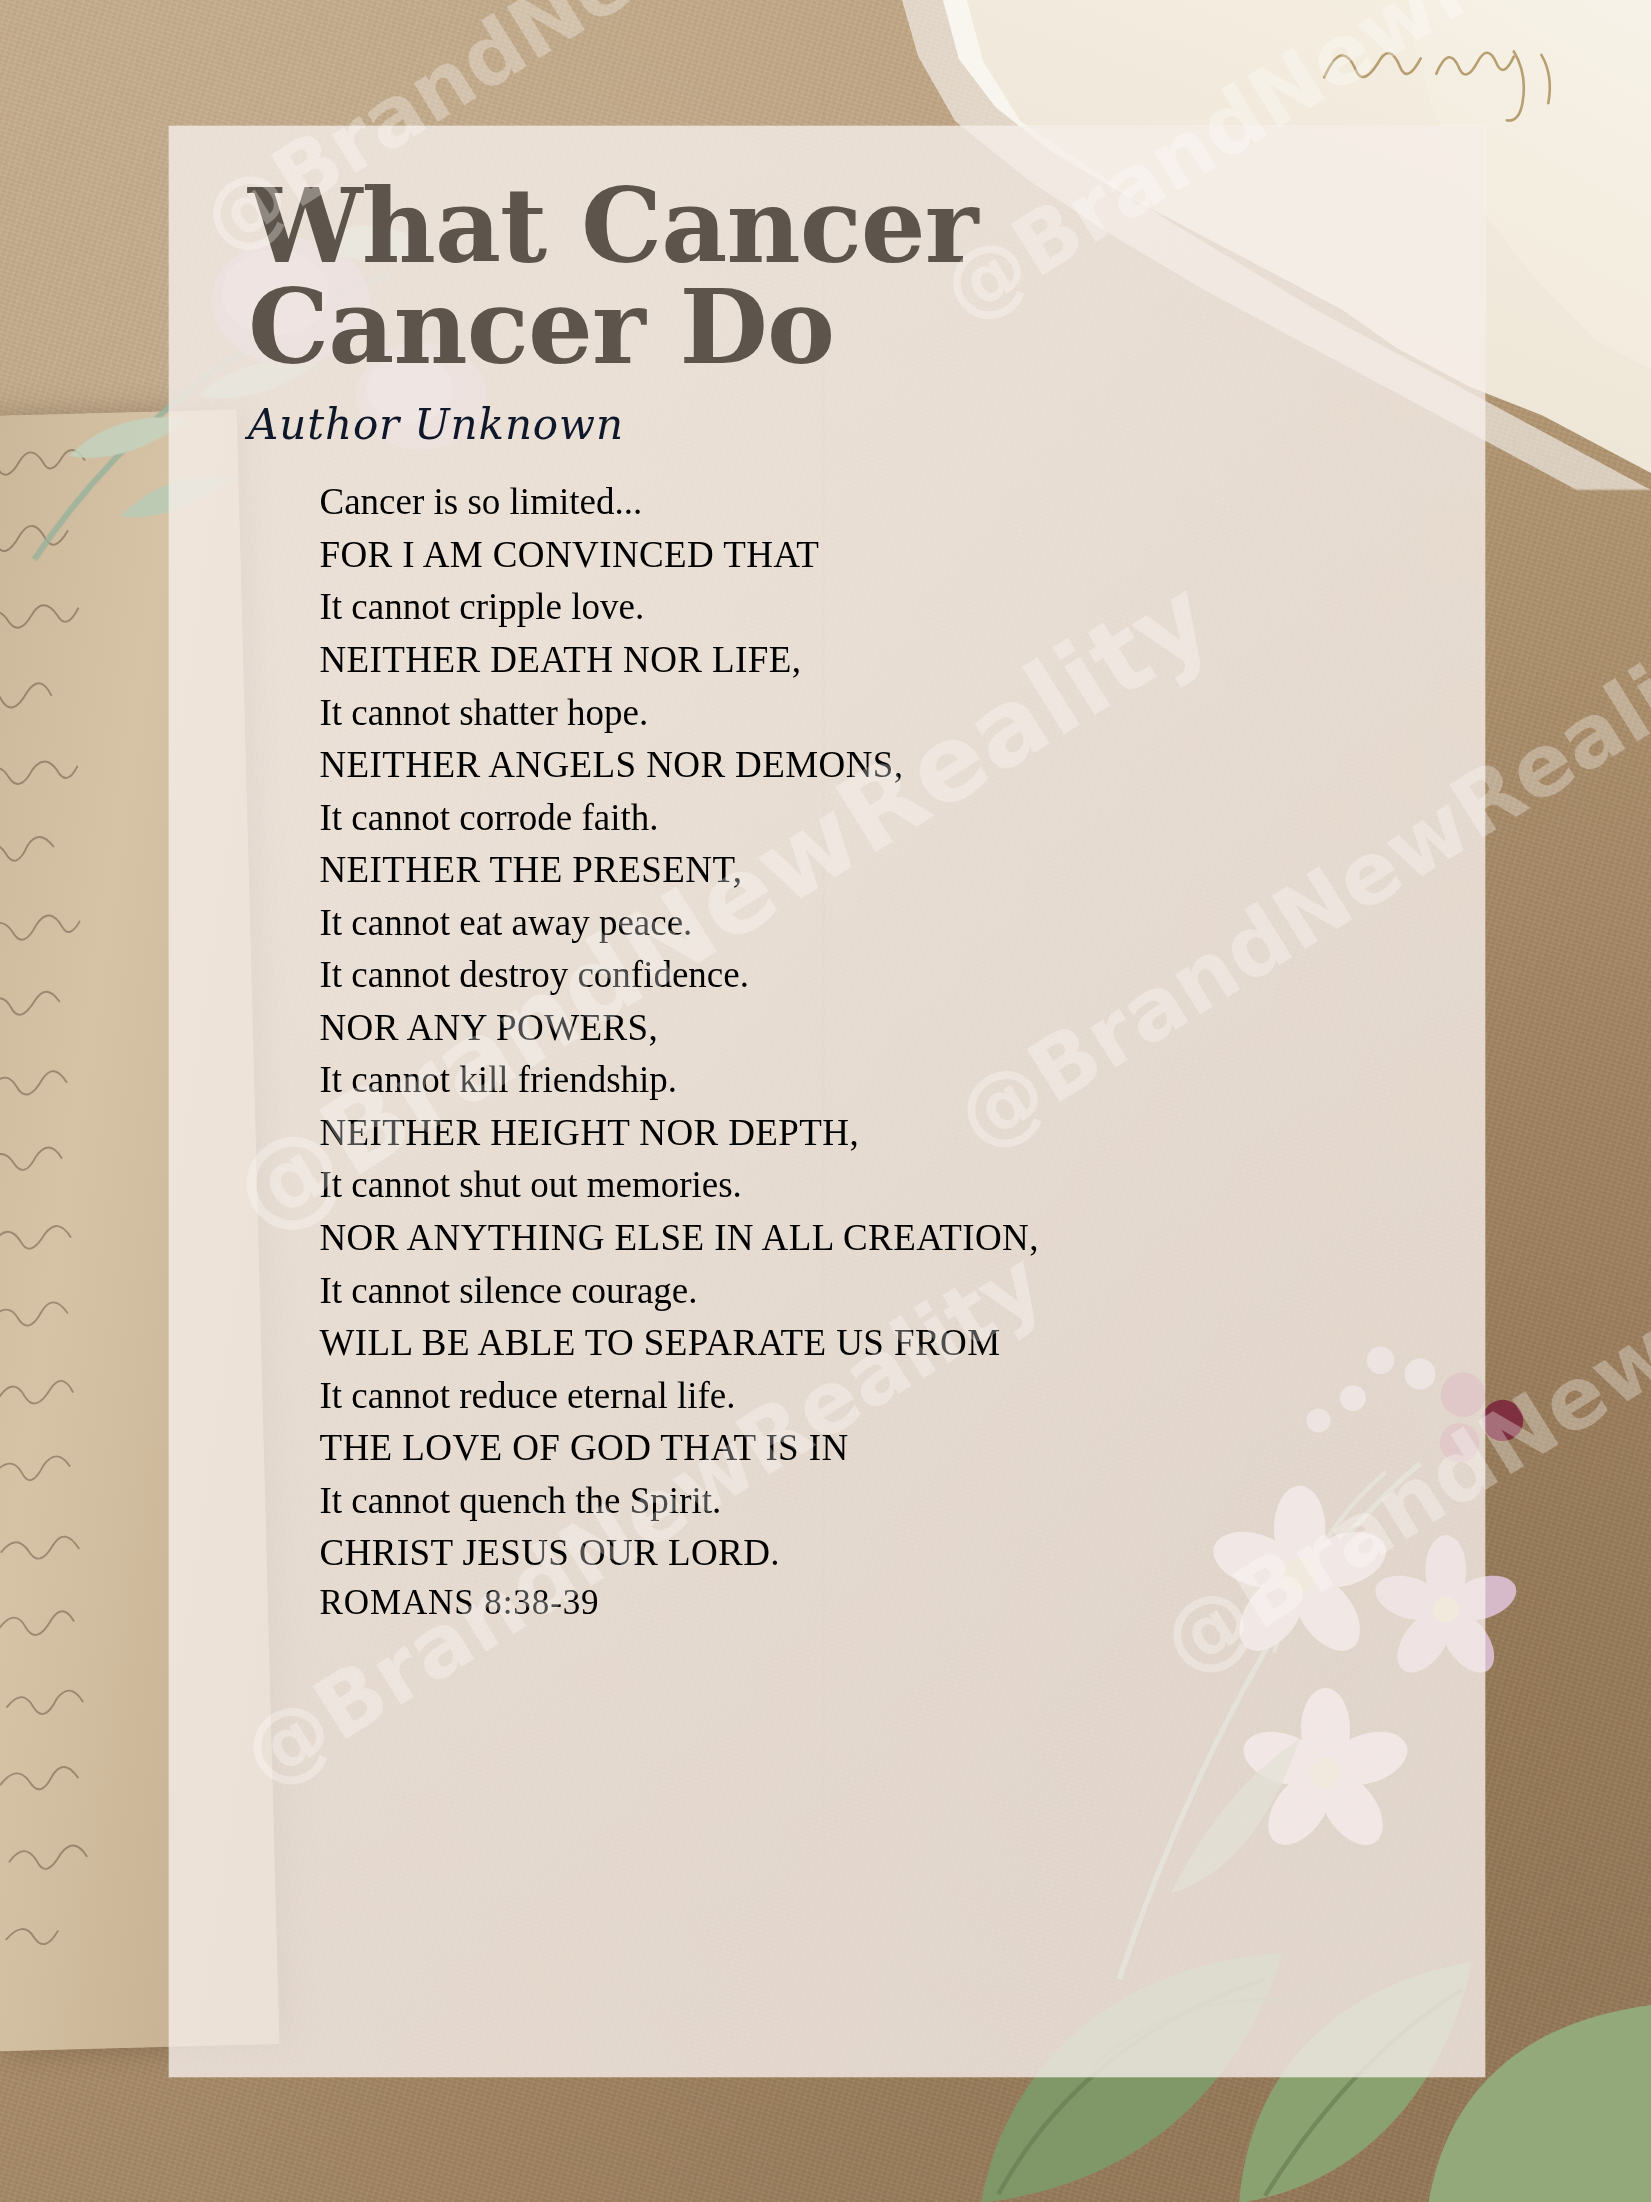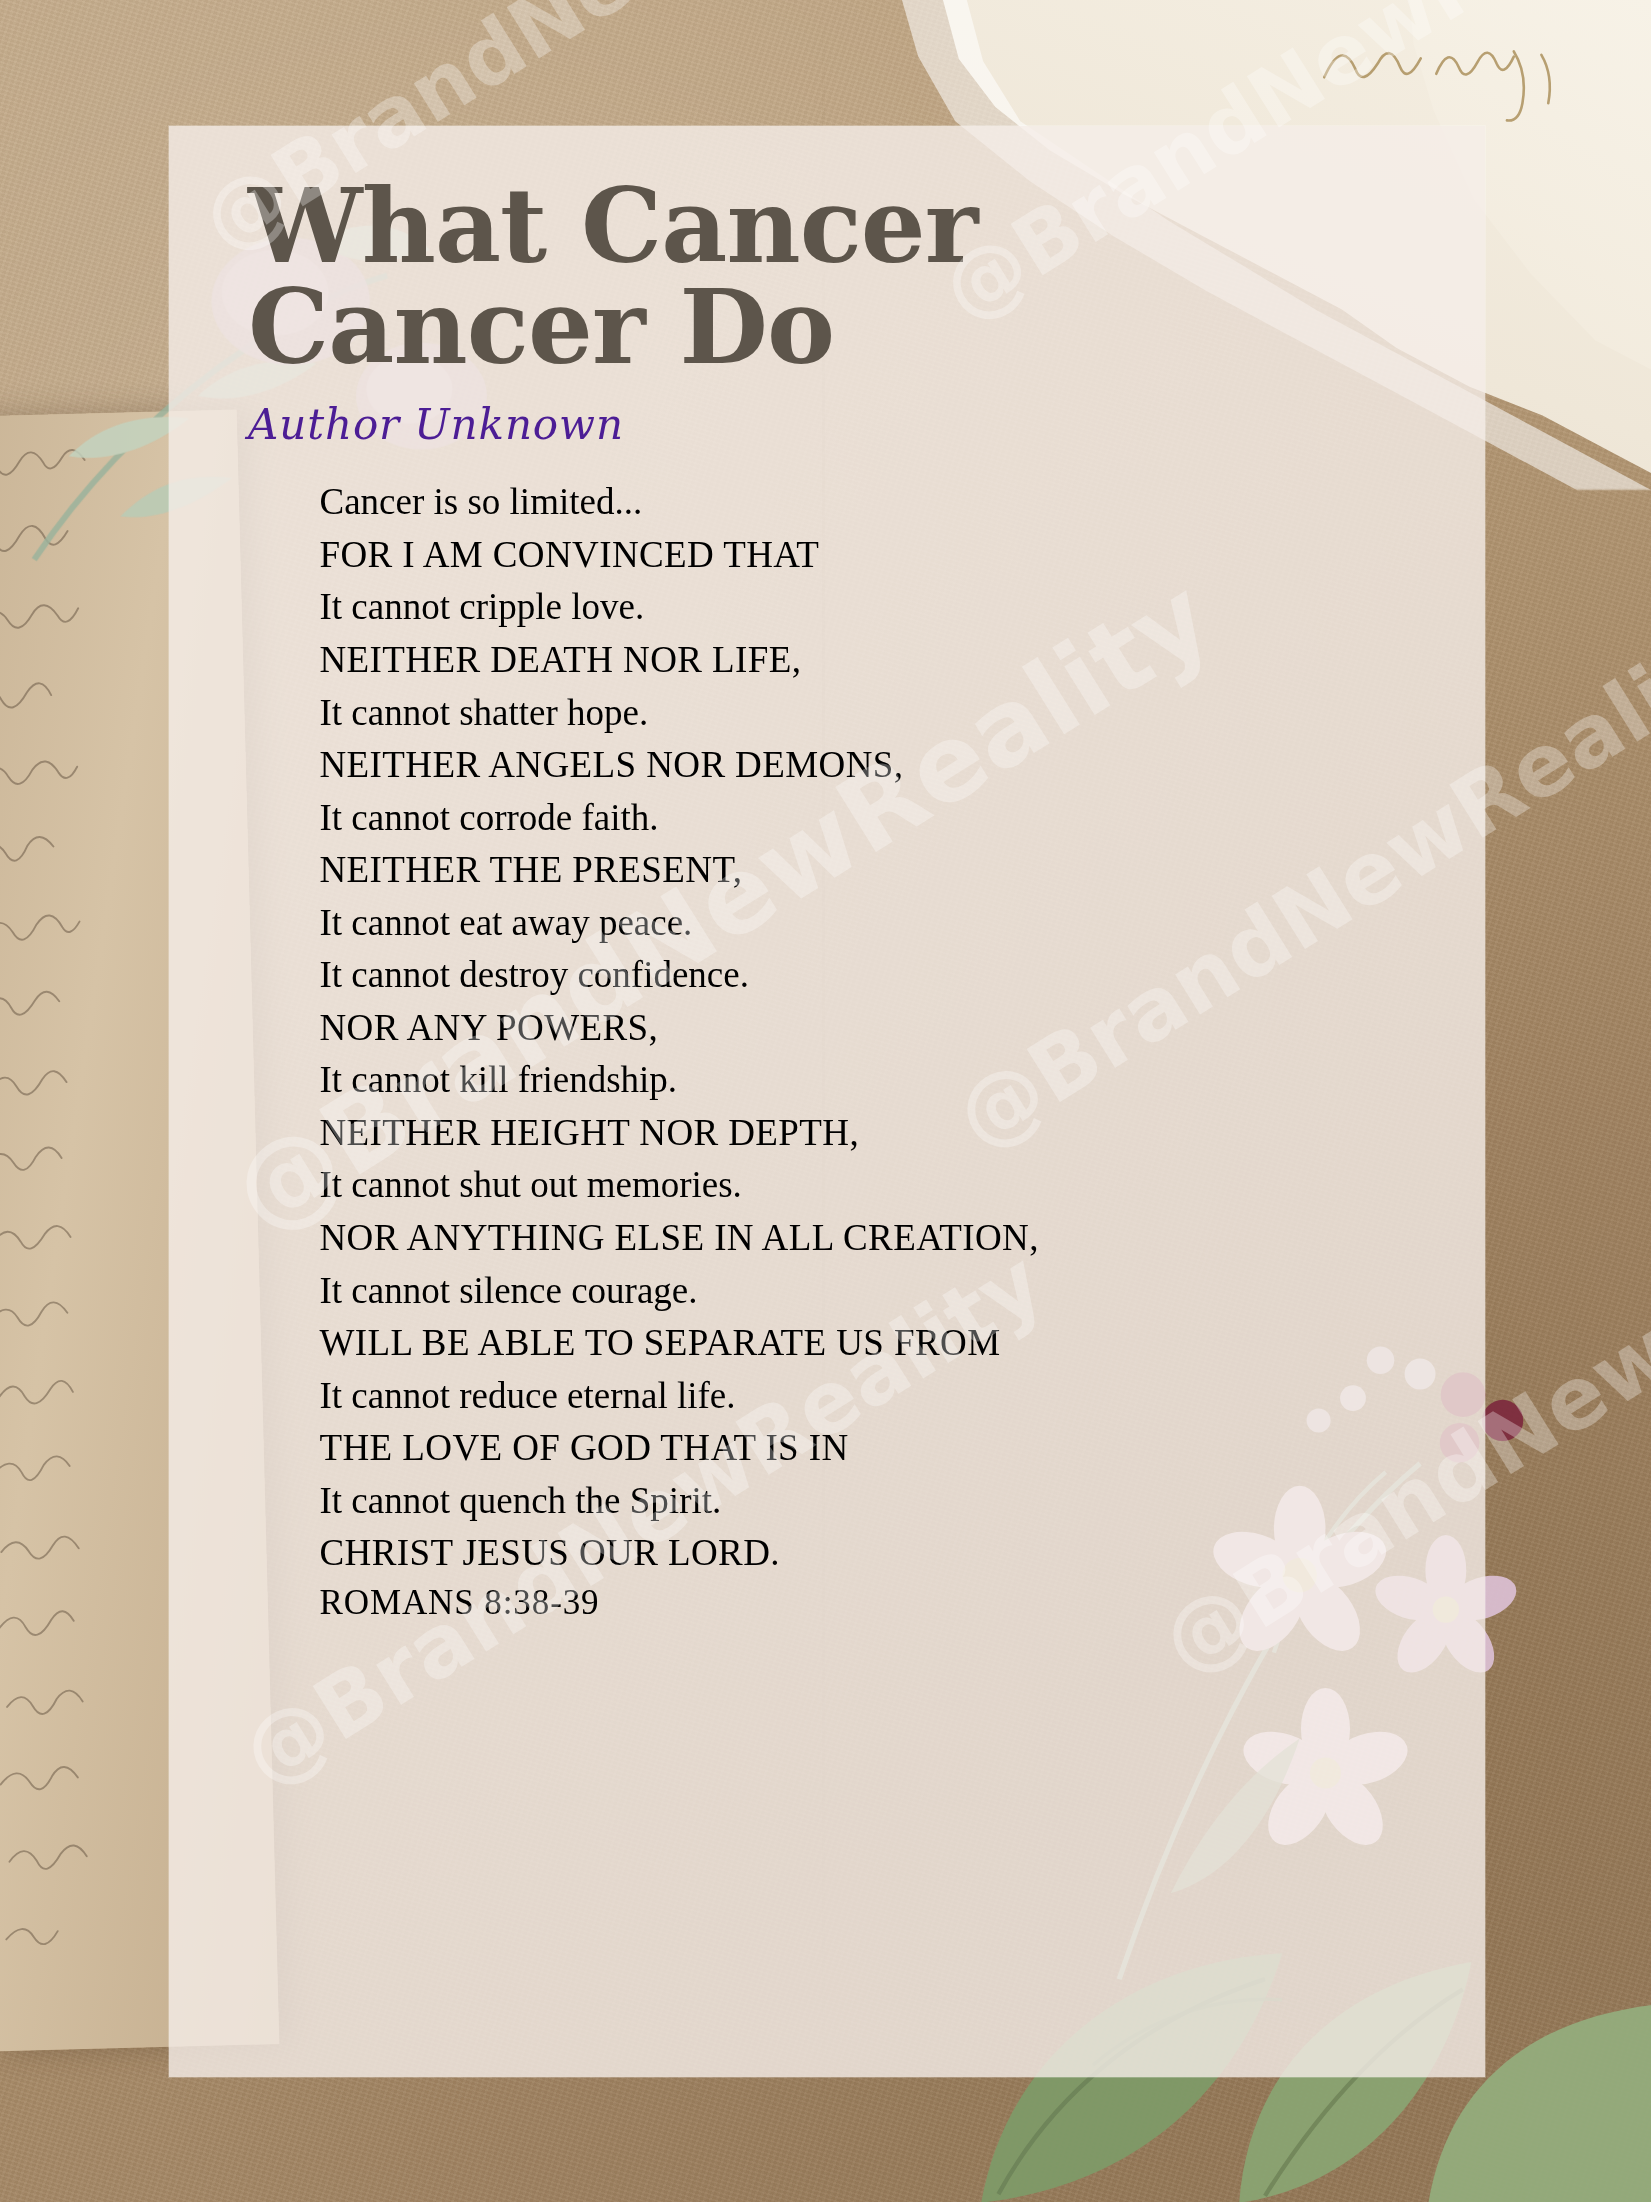--- a/index.html
+++ b/index.html
@@ -145,21 +145,21 @@
     color: #5d554b;
     letter-spacing: -0.9px;
     margin: 0;
   }
   .title .line2 { display: block; }
 
   .author {
     font-family: "DejaVu Serif", serif;
     font-style: italic;
     font-size: 42px;
-    color: #4c1d95;
+    color: #0f172a;
     margin: 22.4px 0 29px;
     letter-spacing: 0.9px;
   }
 
   .poem {
     margin: 0 auto;
     max-width: 1015px;
   }
   .poem p {
     margin: 0 0 5.2px;

